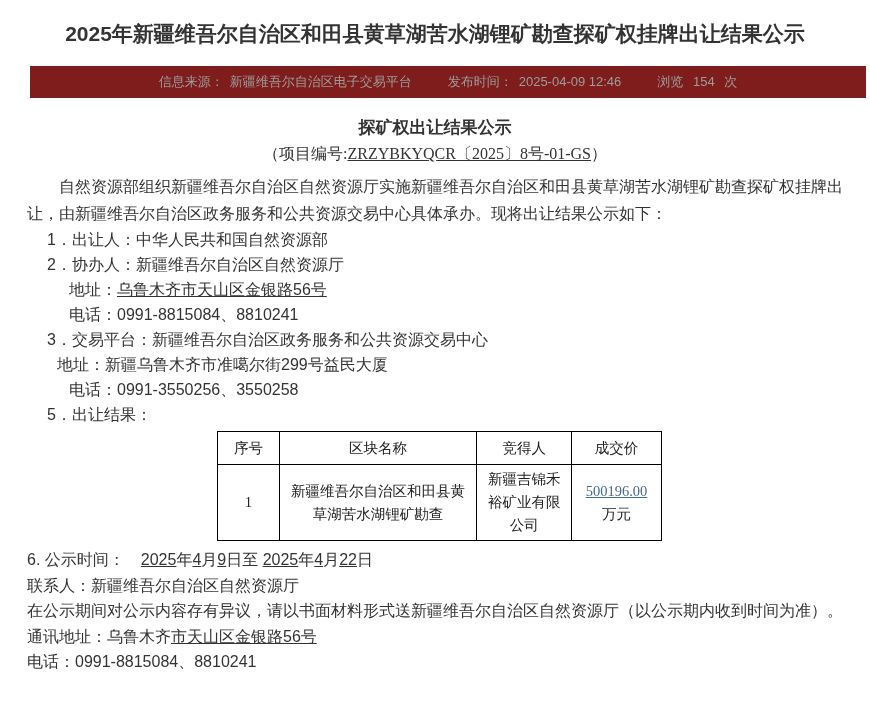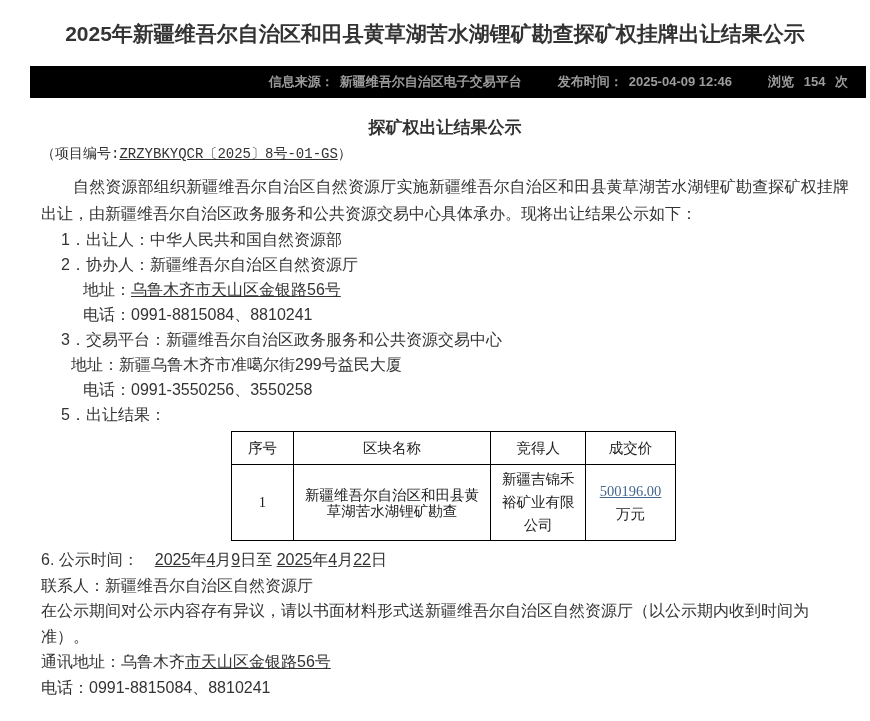--- a/index.html
+++ b/index.html
@@ -13,47 +13,46 @@
     text-align:center;
     font-size:21px;
     font-weight:700;
     color:#333;
     line-height:28px;
   }
 
   .meta-bar {
     margin:18px 4px 0 30px;
     height:32px;
-    background:#000000;
+    background:#7f1d1d;
     display:flex;
     align-items:center;
-    justify-content:flex-end;
+    justify-content:center;
     font-size:13px;
     color:#9c9c9c;
-    font-weight:bold;
   }
   .meta-bar .meta-group { margin:0 18px; white-space:nowrap; }
   .meta-bar .meta-piece { margin:0 6px 0 0; }
 
-  .doc { padding:0 21px; font-size:16px; color:#333;margin-left:20px; }
+  .doc { padding:0 27px; font-size:16px; color:#333; }
 
   .doc-heading {
     margin-top:18px;
     text-align:center;
     font-size:17px;
     font-weight:700;
     line-height:24px;
     color:#333;
   }
 
   .project-no {
     margin-top:2px;
-    text-align:left;
-    font-family:Liberation Mono, monospace;
-    font-size:14px;
+    text-align:center;
+    font-family:Liberation Serif, serif;
+    font-size:16px;
     line-height:24px;
     color:#333;
   }
 
   .intro {
     margin-top:7px;
     line-height:27px;
     text-indent:2em;
     text-align:justify;
   }
@@ -81,21 +80,21 @@
     vertical-align:middle;
   }
   table.result-table th { height:33px; }
   table.result-table col.c-no   { width:62px; }
   table.result-table col.c-blk  { width:198px; }
   table.result-table col.c-win  { width:95px; }
   table.result-table col.c-prc  { width:90px; }
   td.cell-block {
     text-align:left;
     padding:3px 10px;
-    line-height:16px;
+    line-height:23px;
   }
   td.cell-winner { padding:3px 6px; line-height:23px; }
   td.cell-price  { padding:3px 4px; line-height:23px; }
   .price-num { color:#44688e;text-decoration:underline; }
   .price-unit { color:#222; }
 
   .closing { margin-top:6px; }
   .closing .bl { line-height:25.5px; }
 </style>
 </head>

